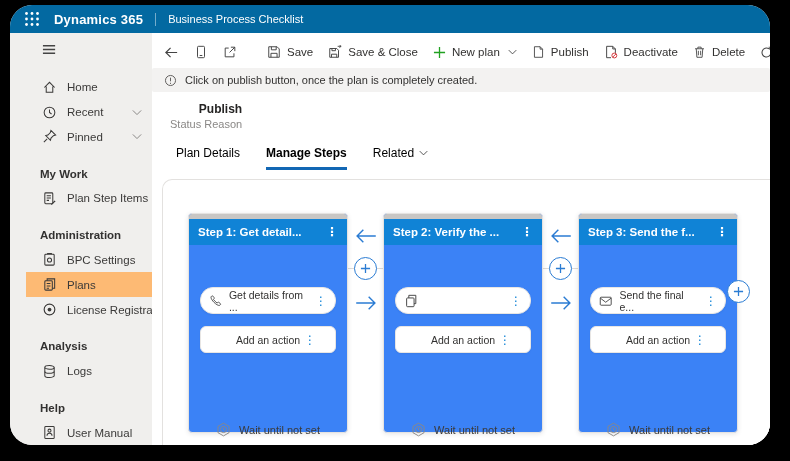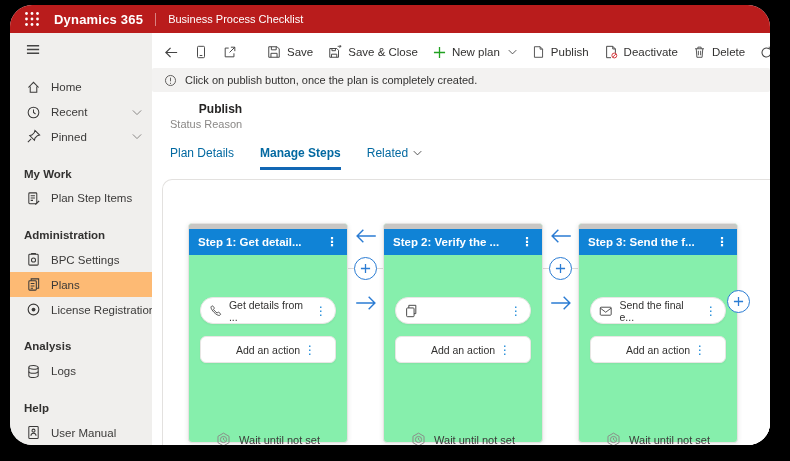--- a/index.html
+++ b/index.html
@@ -2,33 +2,33 @@
 <html><head>
 <meta charset="utf-8">
 <style>
   * { box-sizing: border-box; margin: 0; padding: 0; }
   html,body { width:790px; height:461px; background:#000; overflow:hidden;
     font-family:"Liberation Sans","DejaVu Sans",sans-serif; }
   .frame { position:absolute; left:10px; top:5px; width:760px; height:440px;
     background:#fff; border-radius:22px; overflow:hidden; display:flex; flex-direction:column; }
 
   
-  .topbar { height:28px; flex:0 0 28px; background:#b91c1c; display:flex; align-items:center;
+  .topbar { height:28px; flex:0 0 28px; background:#0369a1; display:flex; align-items:center;
     padding:0 14px; color:#fff; }
   .waffle { width:16px; height:16px; margin-right:14px; cursor:pointer; }
   .brand { font-size:13px; font-weight:bold; letter-spacing:.2px; }
   .tb-div { width:1px; height:13px; background:rgba(255,255,255,.45); margin:0 12px; }
   .appname { font-size:11px; }
 
   
   .shell { flex:1; display:flex; min-height:0; }
 
   
   .sidebar { width:142px; flex:0 0 142px; background:#f0efed; font-size:11.5px; color:#3b3a39;
-    display:flex; flex-direction:column; overflow:hidden; }
+    display:flex; flex-direction:column; overflow:hidden;padding-left:16px; }
   .burger { padding:9px 0 2px 16px; cursor:pointer; }
   .sd-item { height:26px; display:flex; align-items:center; gap:10px; padding-left:16px;
     cursor:pointer; white-space:nowrap; }
   .sd-item.selected { background:#fdba74; }
   .sd-item .chev { margin-left:auto; padding-right:10px; color:#8a8886; display:flex; }
   .sd-head { font-weight:bold; color:#323130; height:26px; display:flex; align-items:center;
     padding-left:14px; margin-top:12px; white-space:nowrap; }
   .sd-first { margin-top:14px; }
   .icon16 { width:15px; height:15px; flex:0 0 15px; display:flex; }
 
@@ -48,33 +48,33 @@
   .titlebar { display:flex; justify-content:space-between; align-items:flex-start;
     padding:9px 0 0 18px; height:48px; flex:0 0 48px; }
   .title-row { display:flex; align-items:baseline; gap:7px; }
   .page-title { font-size:17px; font-weight:bold; color:#252423; }
   .saved { font-size:11.5px; color:#8a8886; }
   .subtitle { font-size:11px; font-weight:bold; color:#323130; margin-top:2px; }
   .hdr-right { text-align:right; white-space:nowrap; margin-right:-10px; padding-top:1px; }
   .hdr-status-action { font-size:12px; font-weight:bold; color:#252423; }
   .hdr-status-label { font-size:11px; color:#8a8886; margin-top:2px; }
 
-  .tabs { display:flex; gap:26px; padding:4px 0 0 18px; height:30px; flex:0 0 30px;
-    font-size:12px; color:#0369a1; }
+  .tabs { display:flex; gap:26px; padding:4px 0 0 24px; height:30px; flex:0 0 30px;
+    font-size:12px; color:#000000; }
   .tab { display:flex; align-items:center; gap:5px; padding-bottom:5px; cursor:pointer;
     border-bottom:3px solid transparent; }
   .tab.active { font-weight:bold; border-bottom-color:#1267b4; }
 
   
   .content { flex:1; position:relative; background:#fff; min-height:0; }
   .panel { position:absolute; left:10px; top:9px; right:0; bottom:0;
     border-left:1px solid #e3e1df; border-top:1px solid #e3e1df; border-radius:10px 0 0 0;
     background:#fff; }
 
-  .card { position:absolute; top:43px; width:160px; height:220px; background:#86efac;
+  .card { position:absolute; top:33px; width:160px; height:220px; background:#3b82f6;
     border:1px solid #e5e3e1; border-radius:4px; box-shadow:0 1px 5px rgba(0,0,0,.10); }
   .card.c1 { left:25px; } .card.c2 { left:220px; } .card.c3 { left:415px; }
   .card-grip { height:5px; background:#c8c6c4; border-radius:3px 3px 0 0; }
   .card-head { height:26px; background:#1083d6; color:#fff; font-weight:bold; font-size:11.5px;
     display:flex; align-items:center; justify-content:space-between; padding:0 9px; cursor:pointer; }
   .dots { font-size:12px; line-height:1; cursor:pointer; }
   .dots.white { color:#fff; } .dots.blue { color:#1083d6; }
   .card-body { position:relative; height:161px; }
   .action-btn { margin:0 11px; height:27px; background:#fff; border:1px solid #e8e6e4;
     border-radius:6px; display:flex; align-items:center; gap:7px; padding:0 8px;

